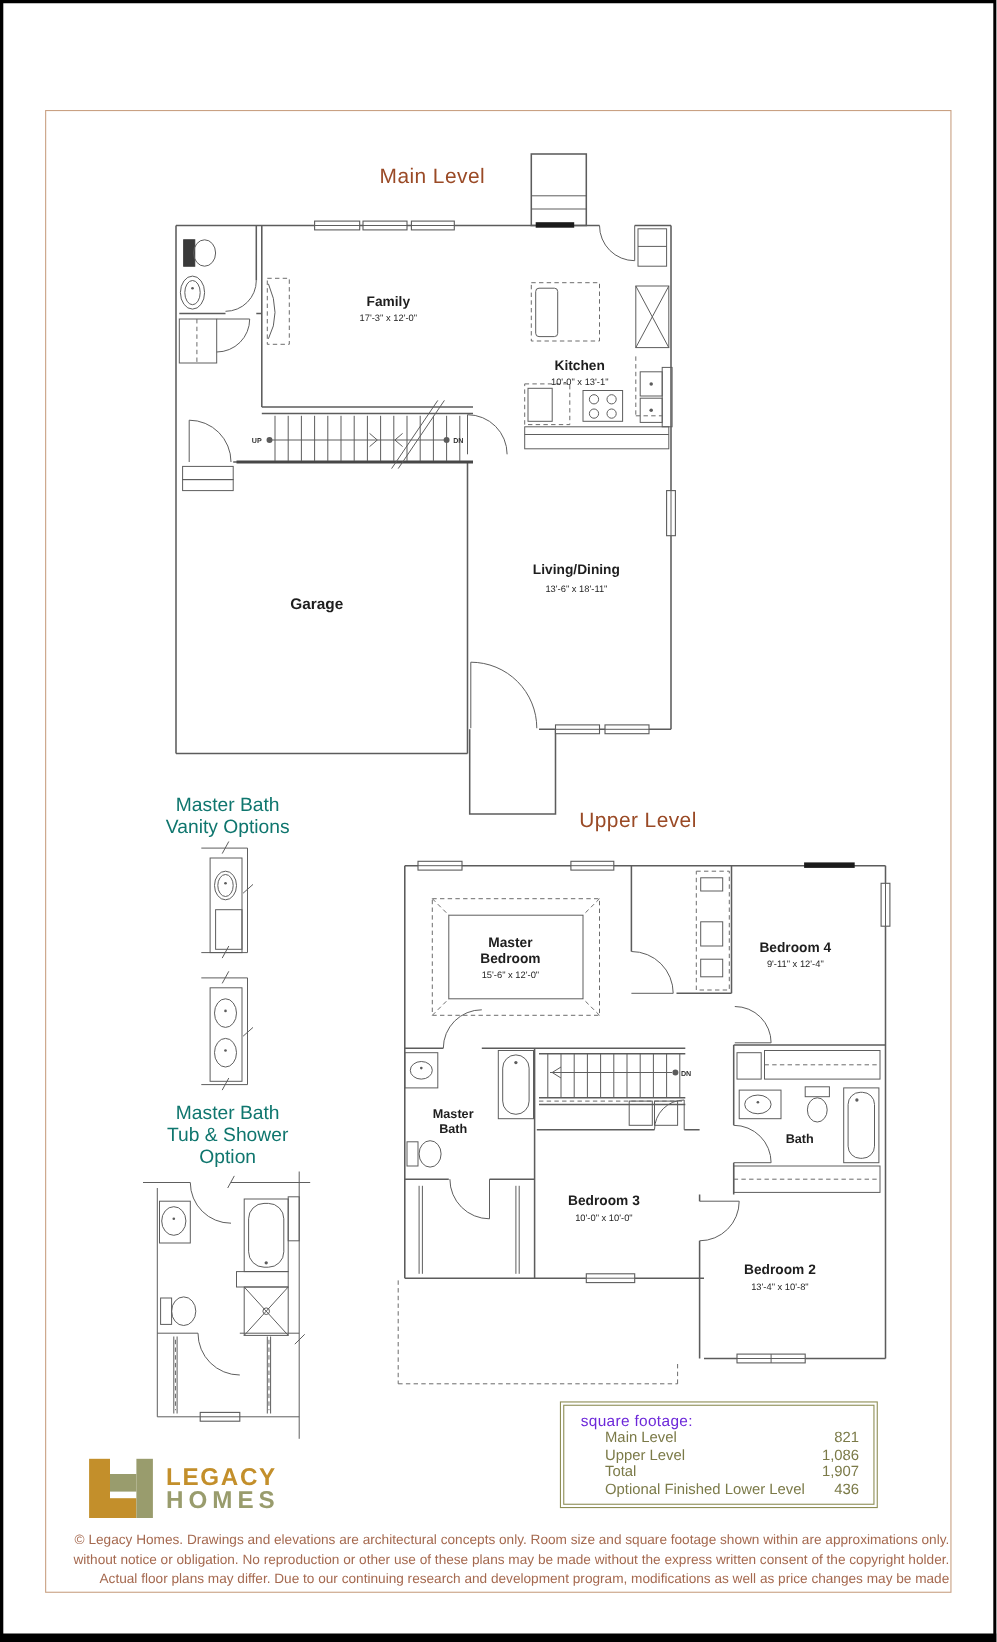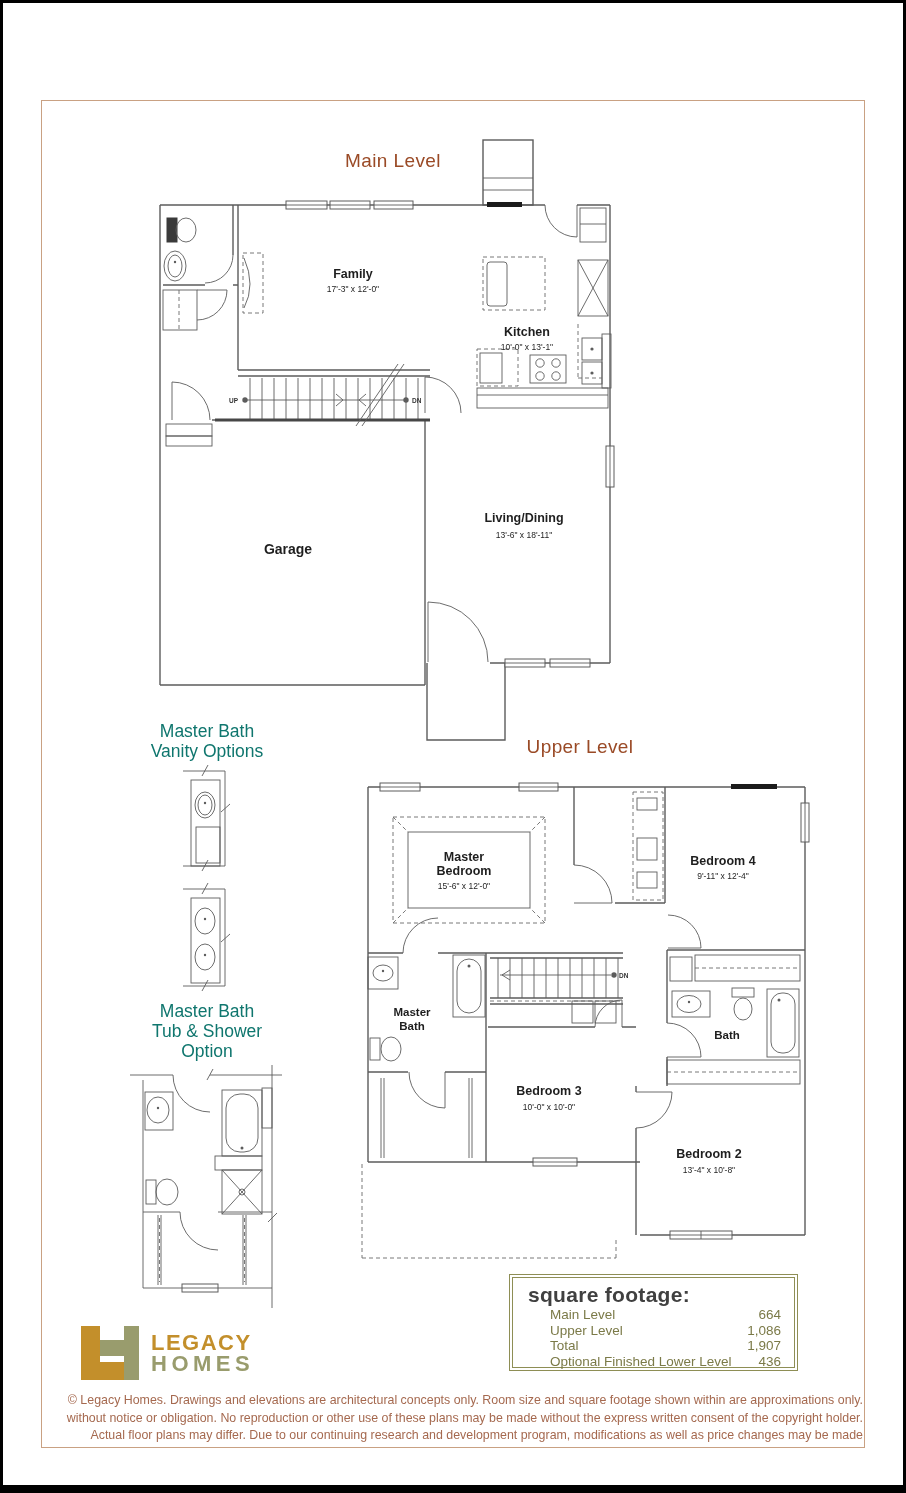--- a/index.html
+++ b/index.html
@@ -30,21 +30,21 @@
   .dkt{fill:#3a3a3a;stroke:#3a3a3a}
   .dot{fill:#5c5c5c}
   text.rm{fill:#1e1e1e;font-size:12.5px;font-weight:bold;text-anchor:middle}
   text.rml{fill:#1e1e1e;font-size:14px;font-weight:bold;text-anchor:middle}
   text.rm2{fill:#1e1e1e;font-size:11.5px;font-weight:bold;text-anchor:middle}
   text.dm{fill:#1e1e1e;font-size:8.5px;text-anchor:middle}
   text.st{fill:#333;font-size:6.5px;font-weight:bold}
   .sqft{position:absolute;left:512px;top:1277px;width:283px;height:91px;
         box-sizing:border-box;border:1px solid #8e8e55;outline:1px solid #8e8e55;
         outline-offset:2px;padding:5px 13px 0 15px;background:#fff}
-  .sqft-title{color:#404040;font-size:21px;font-weight:bold;letter-spacing:.3px}
+  .sqft-title{color:#6d28d9;font-size:14px;font-weight:normal;letter-spacing:.3px}
   .sqft-row{display:flex;justify-content:space-between;color:#7b7a48;
         font-size:13.5px;line-height:15.5px;padding-left:22px}
   .logo{position:absolute;left:78px;top:1326px;display:flex;align-items:center;gap:9px}
   .logo-text{font-weight:bold;line-height:21px}
   .logo-l1{color:#c38f2b;font-size:22px;letter-spacing:1.5px}
   .logo-l2{color:#999c6d;font-size:22px;letter-spacing:4.5px}
   .disc{position:absolute;left:43px;top:1392px;width:820px;text-align:right;
         color:#a5694f;font-size:12.4px;line-height:17.6px}
 </style>
 </head>
@@ -362,21 +362,21 @@
     <g>
       <rect class="win" x="60" y="224" width="36" height="8"></rect>
       <line class="t" x1="60" y1="228" x2="96" y2="228"></line>
     </g>
   </svg>
 
   <div class="sqft">
     <div class="sqft-title">square footage:</div>
     <div class="sqft-row">
       <span>Main Level</span>
-      <span>664</span>
+      <span>821</span>
     </div>
     <div class="sqft-row">
       <span>Upper Level</span>
       <span>1,086</span>
     </div>
     <div class="sqft-row">
       <span>Total</span>
       <span>1,907</span>
     </div>
     <div class="sqft-row">

